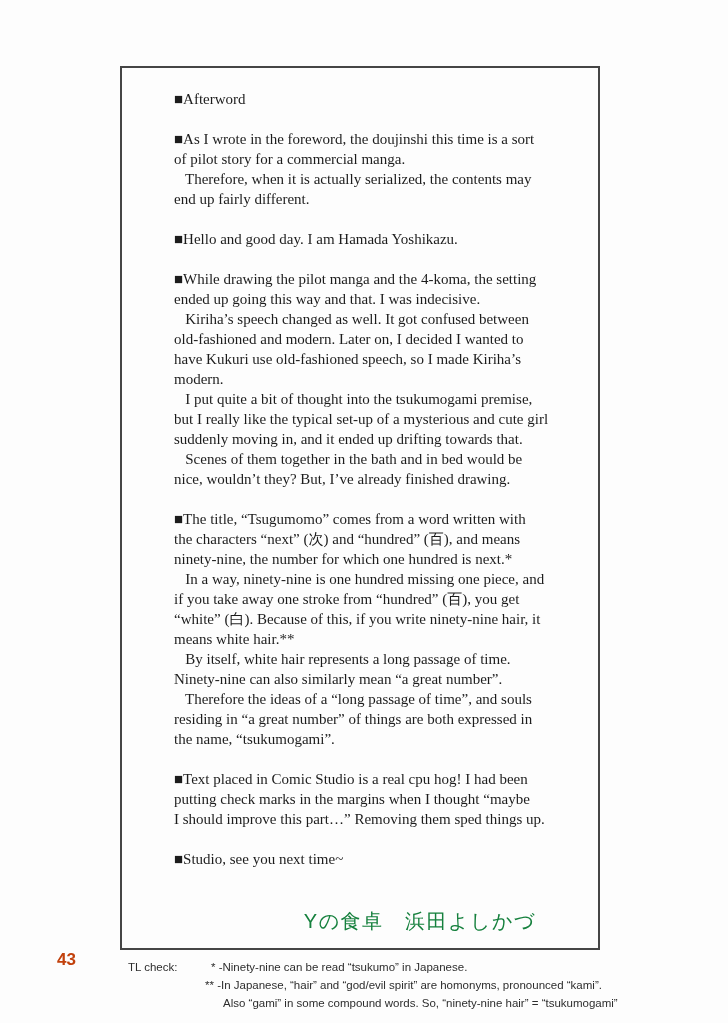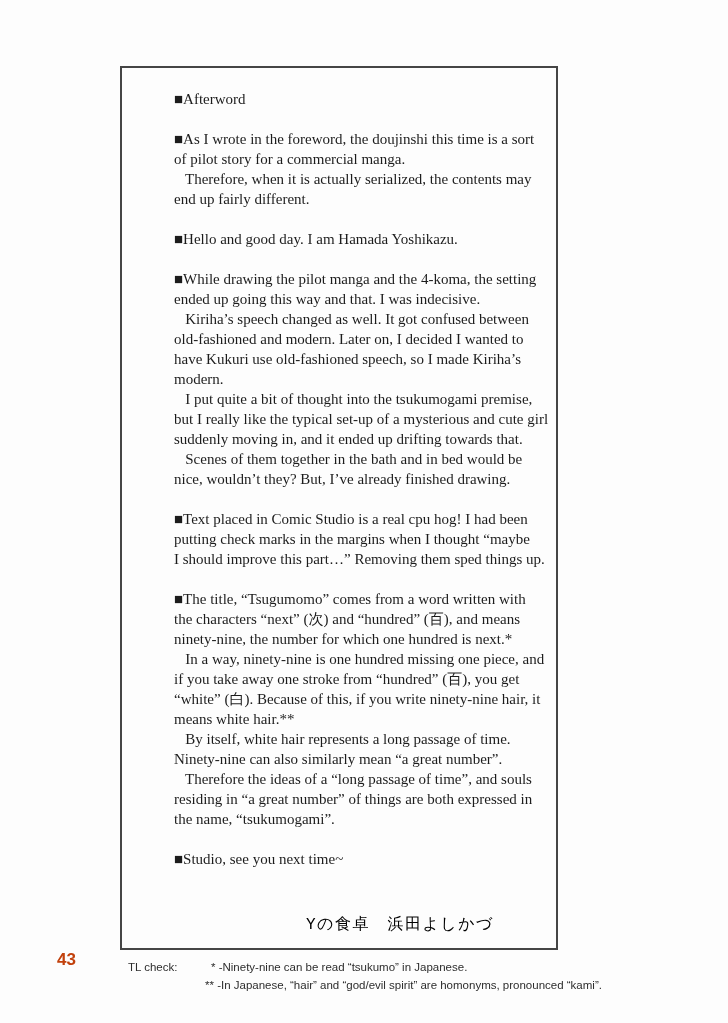--- a/index.html
+++ b/index.html
@@ -12,43 +12,43 @@
   }
   .scan-page {
     position: absolute;
     left: 0; top: 0;
     width: 728px; height: 1023px;
     background: #fdfdfd;
   }
   .content-box {
     position: absolute;
     left: 120px; top: 66px;
-    width: 438px; height: 884px;
+    width: 480px; height: 884px;
     border: 2px solid #454545;
     background: #fdfdfd;
   }
   .text-area {
     position: absolute;
     left: 52px; top: 21px; right: 30px;
     color: #1c1c1c;
   }
   .para {
     white-space: pre;
     font-size: 15px;
     line-height: 20px;
     margin-bottom: 20px;
     color: #1c1c1c;
   }
   .signature {
     position: absolute;
     right: 62px; bottom: 13px;
-    font-size: 16px;
+    font-size: 20px;
     letter-spacing: 1.5px;
-    color: #000000;
-    font-family: Liberation Mono, monospace;
+    color: #15803d;
+    font-family: Liberation Sans, sans-serif;
     white-space: pre;
   }
   .page-number {
     position: absolute;
     left: 57px; top: 950px;
     font-family: "Liberation Sans", "DejaVu Sans", sans-serif;
     font-weight: 700;
     font-size: 17px;
     color: #c2410c;
   }
@@ -87,43 +87,44 @@
 ended up going this way and that. I was indecisive.
    Kiriha’s speech changed as well. It got confused between
 old-fashioned and modern. Later on, I decided I wanted to
 have Kukuri use old-fashioned speech, so I made Kiriha’s
 modern.
    I put quite a bit of thought into the tsukumogami premise,
 but I really like the typical set-up of a mysterious and cute girl
 suddenly moving in, and it ended up drifting towards that.
    Scenes of them together in the bath and in bed would be
 nice, wouldn’t they? But, I’ve already finished drawing.</div>
-      <div class="para">■Text placed in Comic Studio is a real cpu hog! I had been
-putting check marks in the margins when I thought “maybe
-I should improve this part…” Removing them sped things up.</div>
       <div class="para">■The title, “Tsugumomo” comes from a word written with
 the characters “next” (次) and “hundred” (百), and means
 ninety-nine, the number for which one hundred is next.*
    In a way, ninety-nine is one hundred missing one piece, and
 if you take away one stroke from “hundred” (百), you get
 “white” (白). Because of this, if you write ninety-nine hair, it
 means white hair.**
    By itself, white hair represents a long passage of time.
 Ninety-nine can also similarly mean “a great number”.
    Therefore the ideas of a “long passage of time”, and souls
 residing in “a great number” of things are both expressed in
 the name, “tsukumogami”.</div>
+      <div class="para">■Text placed in Comic Studio is a real cpu hog! I had been
+putting check marks in the margins when I thought “maybe
+I should improve this part…” Removing them sped things up.</div>
       <div class="para">■Studio, see you next time~</div>
     </div>
     <div class="signature">Yの食卓　浜田よしかづ</div>
   </div>
 
   <div class="page-number">43</div>
 
   <div class="tl-note">
     <span class="tl-label">TL check:</span>
     <div class="tl-lines">
       <div class="tl-line-0">* -Ninety-nine can be read “tsukumo” in Japanese.</div>
       <div class="tl-line-1">** -In Japanese, “hair” and “god/evil spirit” are homonyms, pronounced “kami”.</div>
+      <div class="tl-line-2">Also “gami” in some compound words. So, “ninety-nine hair” = “tsukumogami”</div>
     </div>
   </div>
 
 </div>
 
 </body></html>

